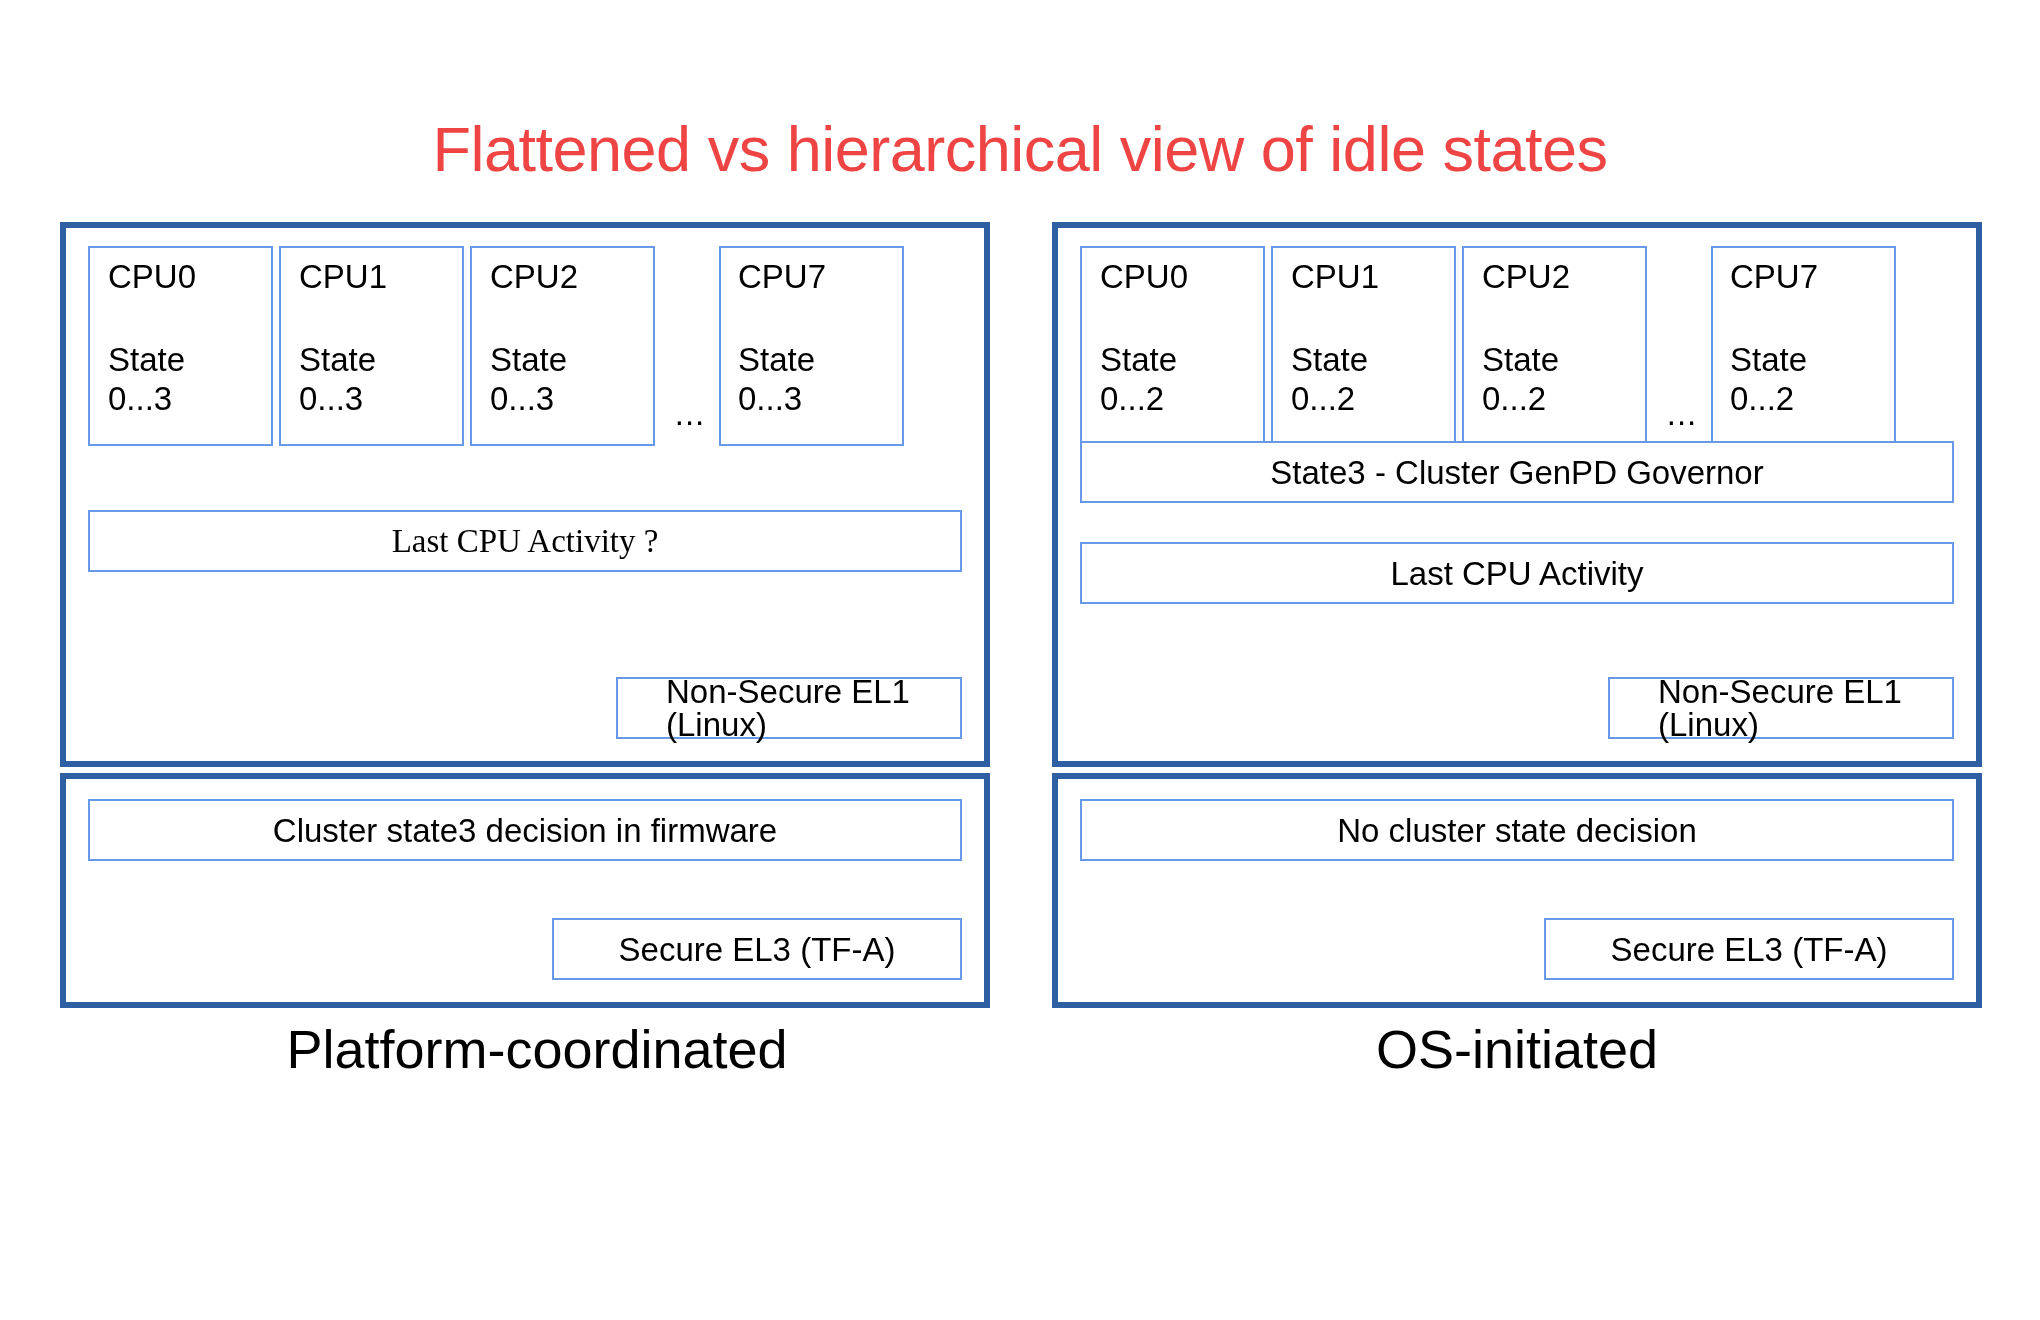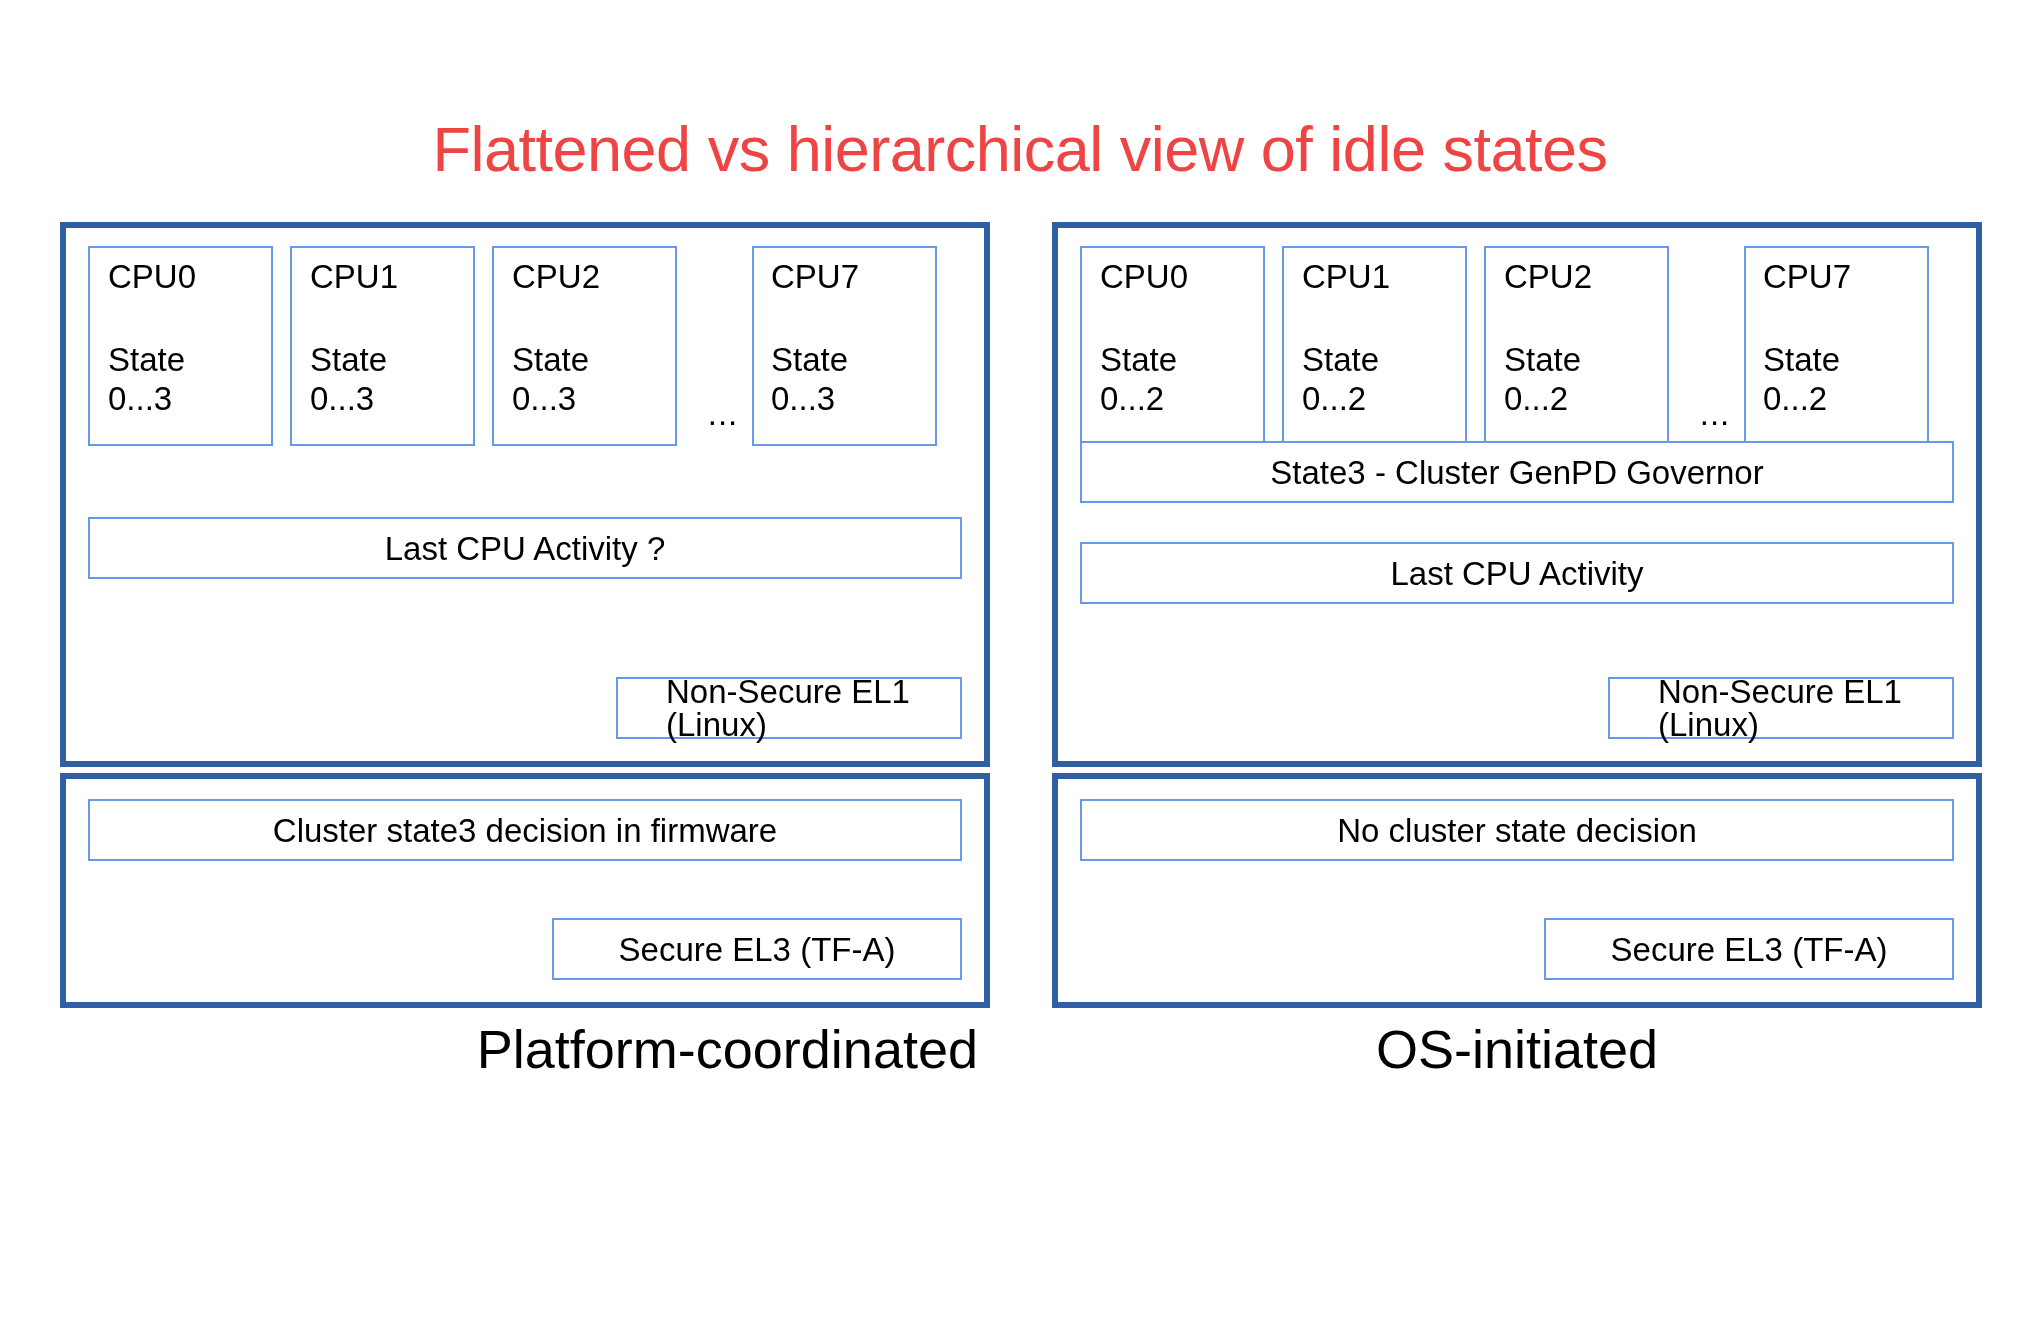--- a/index.html
+++ b/index.html
@@ -59,21 +59,21 @@
     display: flex;
     align-items: flex-start;
   }
   .cpu-box {
     box-sizing: border-box;
     width: 185px;
     height: 200px;
     border: 2px solid #6699e8;
     background: #ffffff;
     padding: 12px 0 0 18px;
-    margin-right: 17px;
+    margin-right: 6px;
     font-size: 33px;
     line-height: 1.0;
   }
   .cpu-box .cpu-label { display: block; margin-bottom: 50px; }
   .cpu-box .state-word { display: block; margin-bottom: 6px; }
   .cpu-box .state-range { display: block; }
 
   .ellipsis {
     font-size: 33px;
     line-height: 1.0;
@@ -95,21 +95,21 @@
     border: 2px solid #6699e8;
     background: #ffffff;
     display: flex;
     align-items: center;
     justify-content: center;
     font-size: 33px;
     line-height: 1.0;
   }
 
   
-  .bar.last-cpu-left   { top: 289px; }
+  .bar.last-cpu-left   { top: 282px; font-family: Liberation Serif, serif; }
   
   .bar.cluster-gov     { top: 213px; }
   .bar.last-cpu-right  { top: 314px; }
 
   
   .el-tag {
     box-sizing: border-box;
     position: absolute;
     height: 62px;
     border: 2px solid #6699e8;
@@ -139,21 +139,21 @@
   
   .caption {
     position: absolute;
     top: 1022px;
     width: 930px;
     text-align: center;
     font-size: 54px;
     line-height: 1.0;
     white-space: nowrap;
   }
-  .caption.left  { left: 48px; text-align: right; }
+  .caption.left  { left: 72px; }
   .caption.right { left: 1052px; }
 </style>
 </head>
 <body>
 
 <div class="slide-title">Flattened vs hierarchical view of idle states</div>
 
 <div class="column left">
 
   <div class="panel os-panel">

